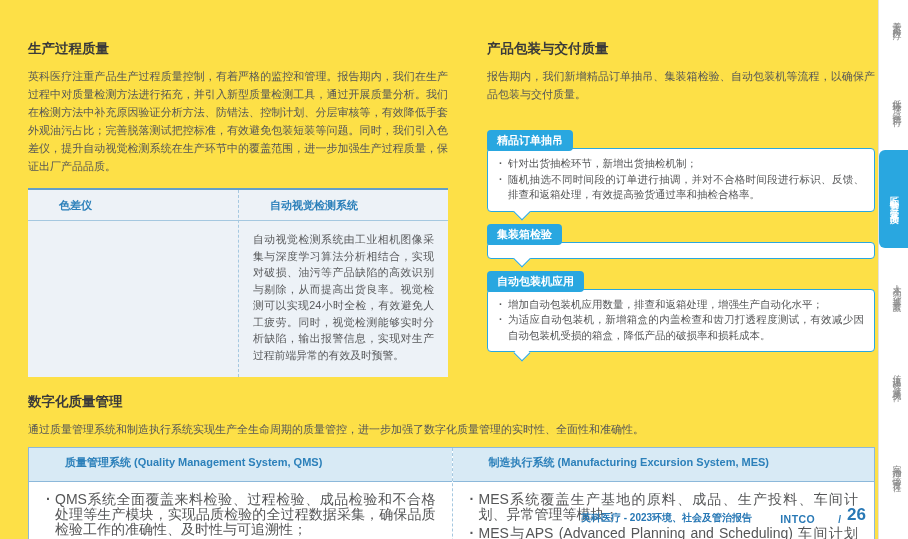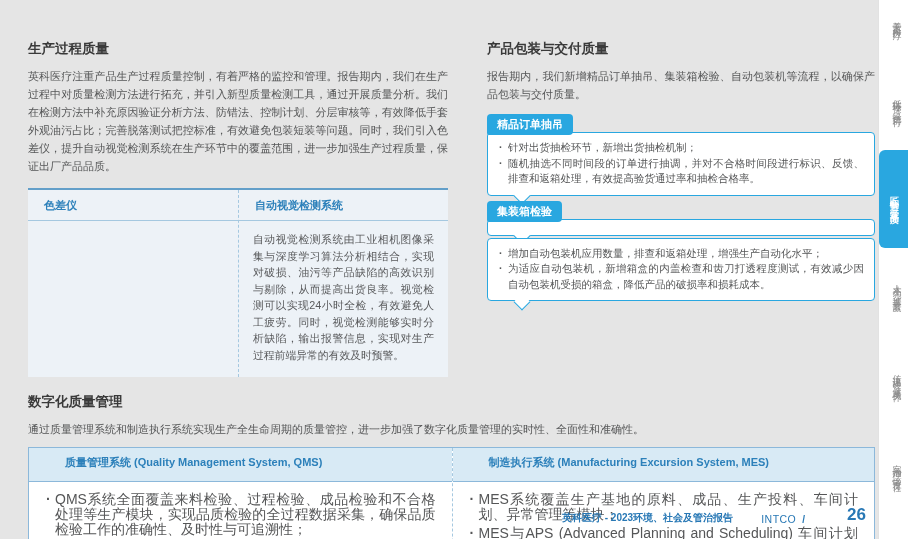--- a/index.html
+++ b/index.html
@@ -1,37 +1,37 @@
 <!DOCTYPE html>
 <html><head>
 <meta charset="utf-8">
 <style>
   * { margin:0; padding:0; box-sizing:border-box; }
   html,body { background:#fff; }
   body { font-family:"Liberation Sans","DejaVu Sans",sans-serif; }
-  .page { position:relative; width:908px; height:539px; background:#e5e5e5; overflow:hidden; }
+  .page { position:relative; width:908px; height:539px; background:#fde047; overflow:hidden; }
 
   
   .content { position:absolute; left:28px; top:40px; width:847px; }
   .row { display:flex; gap:39px; }
   .col-left { width:420px; }
   .col-right { width:388px; }
 
   h2.sec { font-size:13.5px; font-weight:bold; color:#3a3a3a; margin:0 0 9px 0; }
   p.body { font-size:11px; line-height:18px; color:#555657; text-align:justify; margin:0 0 13px 0; }
 
   
   .info-table { display:flex; background:#edf2f7; border-top:2px solid #639fc9; margin-top:4px; }
   .it-col { width:50%; }
   .it-col-2 { border-left:1px dashed #a5c8e0; }
-  .it-head { font-size:11px; font-weight:bold; color:#2c80ba; padding:8px 16px 7px; border-bottom:1px solid #a5c8e0; }
+  .it-head { font-size:11px; font-weight:bold; color:#2c80ba; padding:8px 31px 7px; border-bottom:1px solid #a5c8e0; }
   .it-body { font-size:10.8px; line-height:16.5px; color:#58595b; padding:10px 14px 14px; text-align:justify; }
 
   
-  .callout-group { margin-bottom:5px; position:relative; }
+  .callout-group { margin-bottom:12px; position:relative; }
   .badge { display:inline-block; position:relative; z-index:2; background:#29a7e0; color:#fff; font-weight:bold; font-size:11px; padding:3px 10px; border-radius:4px 4px 4px 2px; }
   .callout { position:relative; background:#fff; border:1.5px solid #29a7e0; border-radius:4px; margin-top:-3px; padding:7px 10px 8px 10px; }
   .bullets { list-style:none; }
   .bullets li { position:relative; font-size:10.5px; line-height:15.5px; color:#555657; padding-left:10px; text-align:justify; }
   .bullets li::before { content:"·"; position:absolute; left:1px; font-weight:bold; }
   .tail { position:absolute; left:28px; bottom:-7.5px; width:12px; height:12px; background:#fff; border-right:1.5px solid #29a7e0; border-bottom:1.5px solid #29a7e0; transform:rotate(45deg); }
 
   
   .digital-sec { margin-top:16px; }
   .sys-table { display:flex; border:1px solid #8cb8da; margin-top:9px; background:#fff; }
@@ -40,23 +40,23 @@
   .sys-head { background:#d8eaf5; color:#2c80ba; font-weight:bold; font-size:11px; padding:7px 16px 11px 36px; border-bottom:1px solid #8cb8da; }
   .sys-body { padding:10px 16px 12px; min-height:106px; }
   .sys-body ul { list-style:none; }
   .sys-body li { position:relative; font-size:14px; line-height:15px; color:#555657; padding-left:10px; text-align:justify; margin-bottom:4px; }
   .sys-body li::before { content:"·"; position:absolute; left:1px; font-weight:bold; }
   .sys-body li.cont::before { content:""; }
 
   
   .footer { position:absolute; right:42px; bottom:14px; display:flex; align-items:flex-end; color:#2878b5; white-space:nowrap; }
   .f-report { font-size:10px; font-weight:bold; margin-right:28px; }
-  .f-brand { font-size:10.5px; font-weight:normal; letter-spacing:0.5px; margin-right:6px; }
+  .f-brand { font-size:10.5px; font-weight:bold; letter-spacing:0.5px; margin-right:23px; }
   .f-sep { font-size:10px; font-weight:bold; margin-right:6px; }
-  .f-page { font-size:17px; font-weight:bold;margin-left:36px; }
+  .f-page { font-size:17px; font-weight:bold; }
 
   
   .sidebar { position:absolute; right:0; top:0; width:30px; height:539px; border-left:1px solid #e2e2e2; background:#fff; }
   .side-item { position:absolute; left:11px; writing-mode:vertical-rl; font-size:9px; letter-spacing:2px; color:#8a8a8a; cursor:pointer; }
   .side-item.active { left:0; width:30px; height:98px; background:#29a7e0; color:#fff; font-weight:bold; border-radius:6px 0 0 6px; display:flex; align-items:center; justify-content:center; letter-spacing:2px; }
 </style>
 </head>
 <body>
 
 <div class="page">
@@ -75,41 +75,42 @@
           </div>
           <div class="it-col it-col-2">
             <div class="it-head">自动视觉检测系统</div>
             <div class="it-body">自动视觉检测系统由工业相机图像采集与深度学习算法分析相结合，实现对破损、油污等产品缺陷的高效识别与剔除，从而提高出货良率。视觉检测可以实现24小时全检，有效避免人工疲劳。同时，视觉检测能够实时分析缺陷，输出报警信息，实现对生产过程前端异常的有效及时预警。</div>
           </div>
         </div>
       </section>
 
       <section class="col-right">
         <h2 class="sec">产品包装与交付质量</h2>
-        <p class="body" style="margin-bottom:11px">报告期内，我们新增精品订单抽吊、集装箱检验、自动包装机等流程，以确保产品包装与交付质量。</p>
+        <p class="body" style="margin-bottom:27px">报告期内，我们新增精品订单抽吊、集装箱检验、自动包装机等流程，以确保产品包装与交付质量。</p>
 
         <div class="callout-group">
           <div class="badge">精品订单抽吊</div>
           <div class="callout">
             <ul class="bullets">
               <li>针对出货抽检环节，新增出货抽检机制；</li>
               <li>随机抽选不同时间段的订单进行抽调，并对不合格时间段进行标识、反馈、排查和返箱处理，有效提高验货通过率和抽检合格率。</li>
             </ul>
             <span class="tail"></span>
           </div>
         </div>
 
         <div class="callout-group">
           <div class="badge">集装箱检验</div>
           <div class="callout">
             <span class="tail"></span>
           </div>
         </div>
 
         <div class="callout-group">
+          <div class="badge">自动包装机应用</div>
           <div class="callout">
             <ul class="bullets">
               <li>增加自动包装机应用数量，排查和返箱处理，增强生产自动化水平；</li>
               <li>为适应自动包装机，新增箱盒的内盖检查和齿刀打透程度测试，有效减少因自动包装机受损的箱盒，降低产品的破损率和损耗成本。</li>
             </ul>
             <span class="tail"></span>
           </div>
         </div>
       </section>
     </div>

